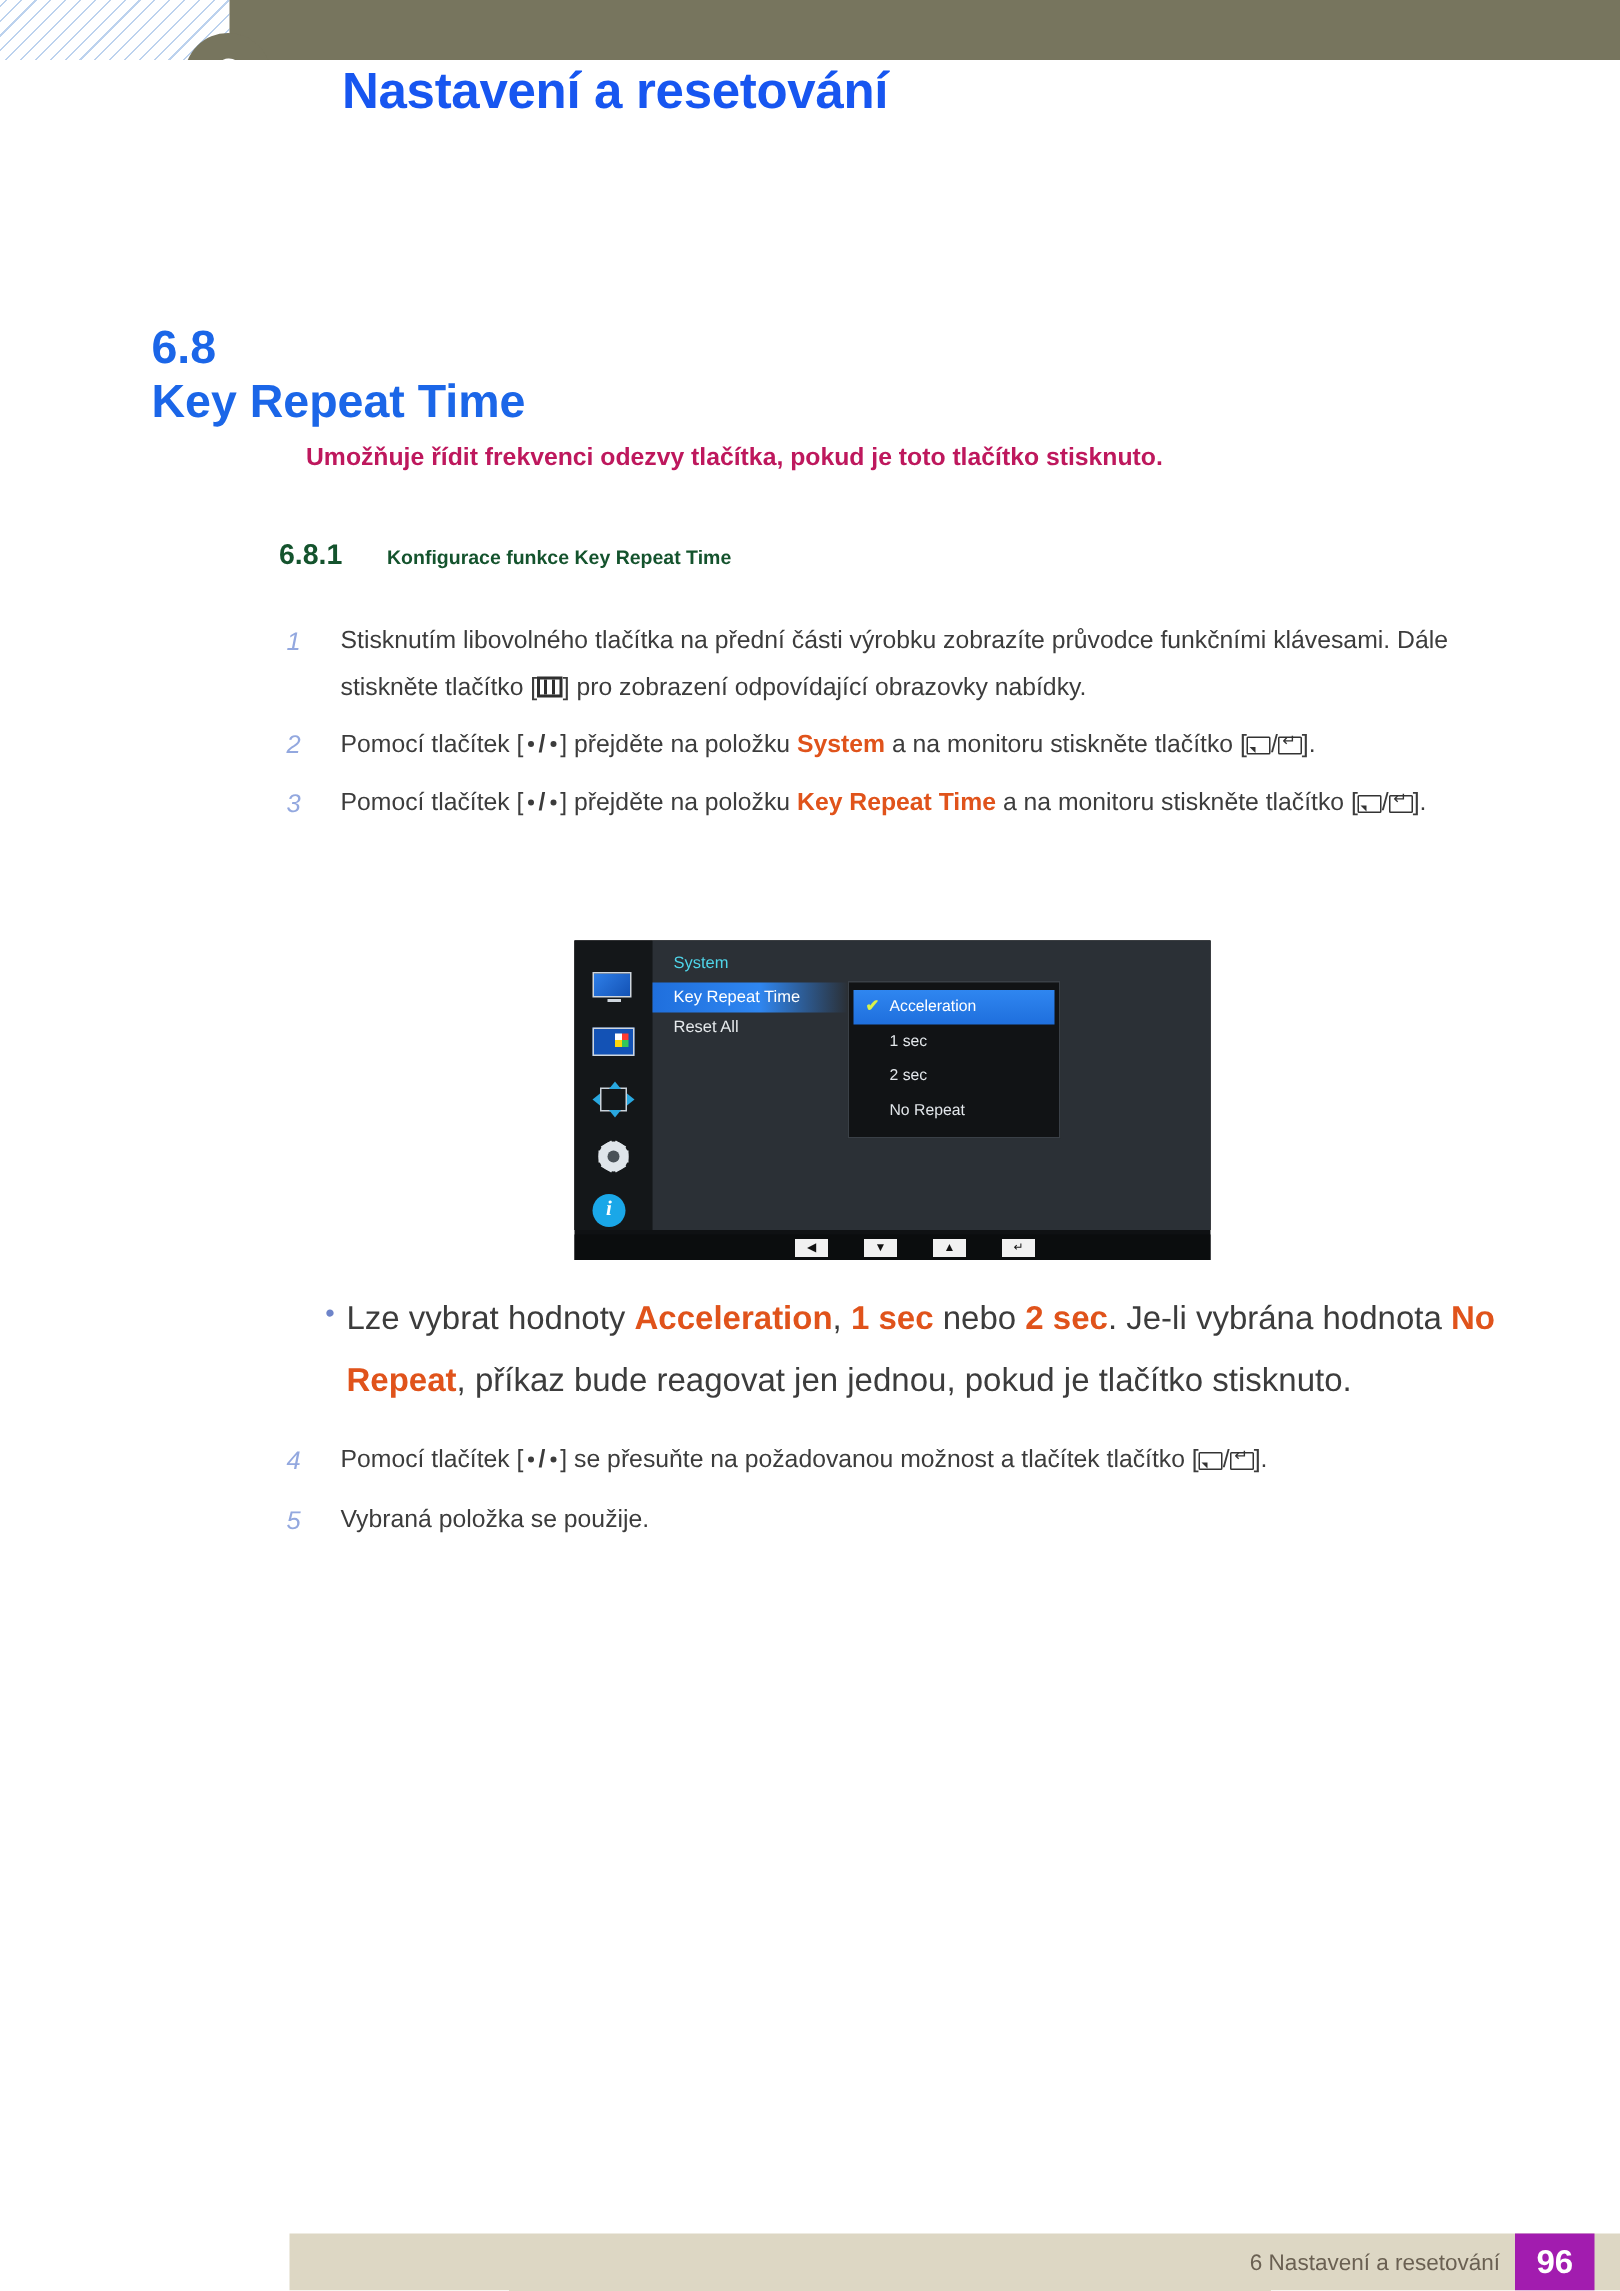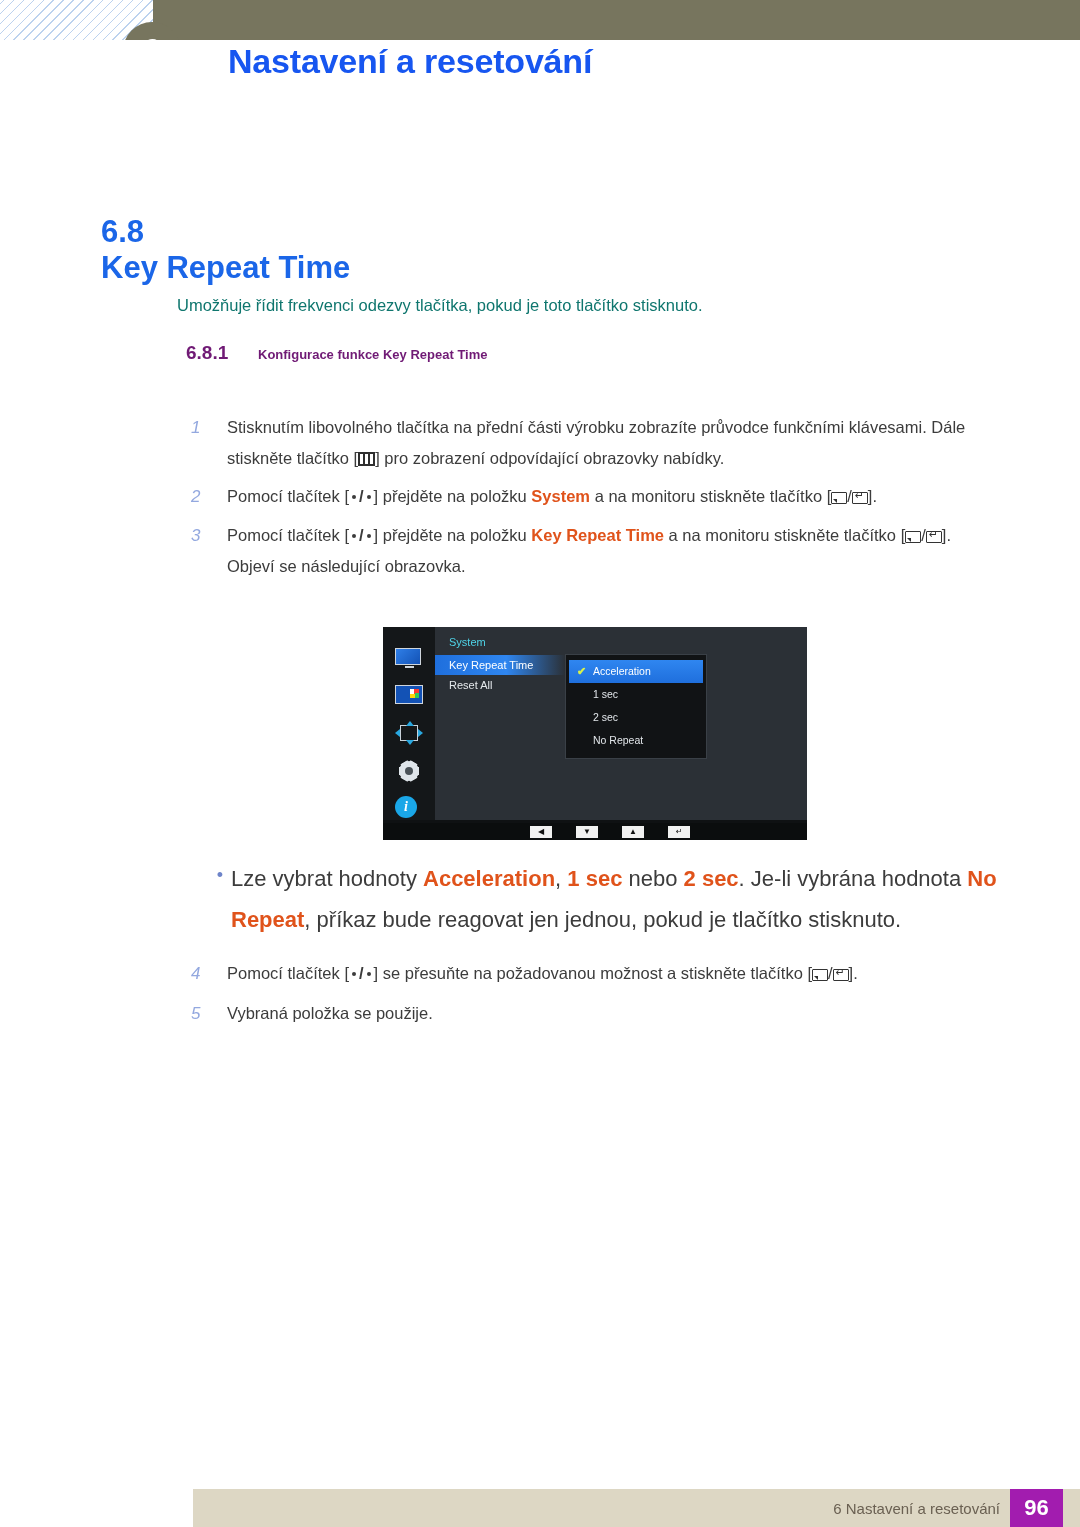--- a/index.html
+++ b/index.html
@@ -104,32 +104,33 @@
     width: 92px;
   }
   .h1-text {
     font-size: 31px;
     font-weight: bold;
   }
 
   .lead {
     position: absolute;
     top: 296px;
-    left: 177px;
+    left: 204px;
     font-size: 16.5px;
-    color: #0f766e;
+    color: #be185d;
+    font-weight: bold;
   }
 
   .h2-row {
     position: absolute;
-    top: 342px;
+    top: 360px;
     left: 186px;
     display: flex;
     align-items: baseline;
-    color: #701a75;
+    color: #14532d;
   }
   .h2-num {
     font-size: 19px;
     font-weight: bold;
     width: 72px;
   }
   .h2-text {
     font-size: 13px;
     font-weight: bold;
   }
@@ -522,21 +523,21 @@
       <div class="step-body"><span>Stisknutím libovolného tlačítka na přední části výrobku zobrazíte průvodce funkčními klávesami. Dále stiskněte tlačítko [</span><span class="ico ico-menu"></span><span>] pro zobrazení odpovídající obrazovky nabídky.</span></div>
     </div>
 
     <div class="step">
       <div class="step-num">2</div>
       <div class="step-body"><span>Pomocí tlačítek [</span><span class="dot"></span><b>/</b><span class="dot"></span><span>] přejděte na položku </span><span class="hl-orange">System</span><span> a na monitoru stiskněte tlačítko [</span><span class="ico ico-back"></span><span>/</span><span class="ico ico-enter"></span><span>].</span></div>
     </div>
 
     <div class="step">
       <div class="step-num">3</div>
-      <div class="step-body"><span>Pomocí tlačítek [</span><span class="dot"></span><b>/</b><span class="dot"></span><span>] přejděte na položku </span><span class="hl-orange">Key Repeat Time</span><span> a na monitoru stiskněte tlačítko [</span><span class="ico ico-back"></span><span>/</span><span class="ico ico-enter"></span><span>].</span><div>Objeví se následující obrazovka.</div></div>
+      <div class="step-body"><span>Pomocí tlačítek [</span><span class="dot"></span><b>/</b><span class="dot"></span><span>] přejděte na položku </span><span class="hl-orange">Key Repeat Time</span><span> a na monitoru stiskněte tlačítko [</span><span class="ico ico-back"></span><span>/</span><span class="ico ico-enter"></span><span>].</span></div>
     </div>
 
   </div>
 
   <div class="osd">
     <div class="osd-main">
 
       <div class="osd-rail">
         <div class="rail-ic">
           <div class="ic-display">
@@ -594,21 +595,21 @@
 
   <div class="steps" style="top:855px;">
 
     <div class="bullet-row">
       <div class="bullet-mark">•</div>
       <div class="bullet-body"><span>Lze vybrat hodnoty </span><span class="hl-orange">Acceleration</span><span>, </span><span class="hl-orange">1 sec</span><span> nebo </span><span class="hl-orange">2 sec</span><span>. Je-li vybrána hodnota </span><span class="hl-orange">No Repeat</span><span>, příkaz bude reagovat jen jednou, pokud je tlačítko stisknuto.</span></div>
     </div>
 
     <div class="step" style="margin-top:18px;">
       <div class="step-num">4</div>
-      <div class="step-body"><span>Pomocí tlačítek [</span><span class="dot"></span><b>/</b><span class="dot"></span><span>] se přesuňte na požadovanou možnost a stiskněte tlačítko [</span><span class="ico ico-back"></span><span>/</span><span class="ico ico-enter"></span><span>].</span></div>
+      <div class="step-body"><span>Pomocí tlačítek [</span><span class="dot"></span><b>/</b><span class="dot"></span><span>] se přesuňte na požadovanou možnost a tlačítek tlačítko [</span><span class="ico ico-back"></span><span>/</span><span class="ico ico-enter"></span><span>].</span></div>
     </div>
 
     <div class="step">
       <div class="step-num">5</div>
       <div class="step-body">Vybraná položka se použije.</div>
     </div>
 
   </div>
 </div>
 

